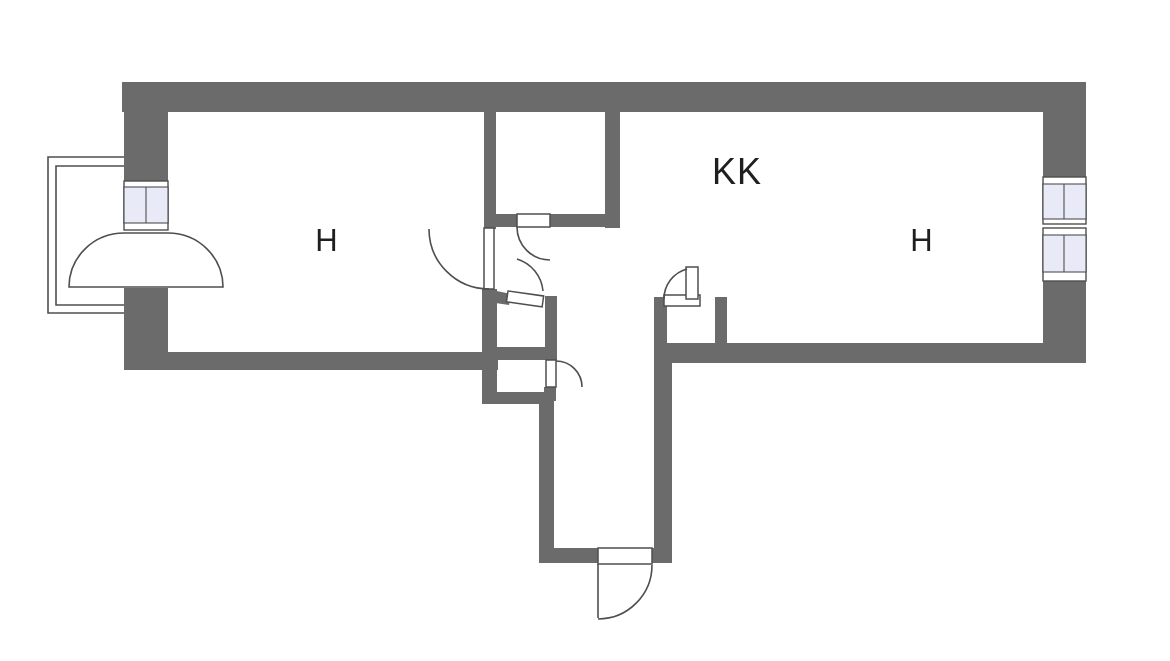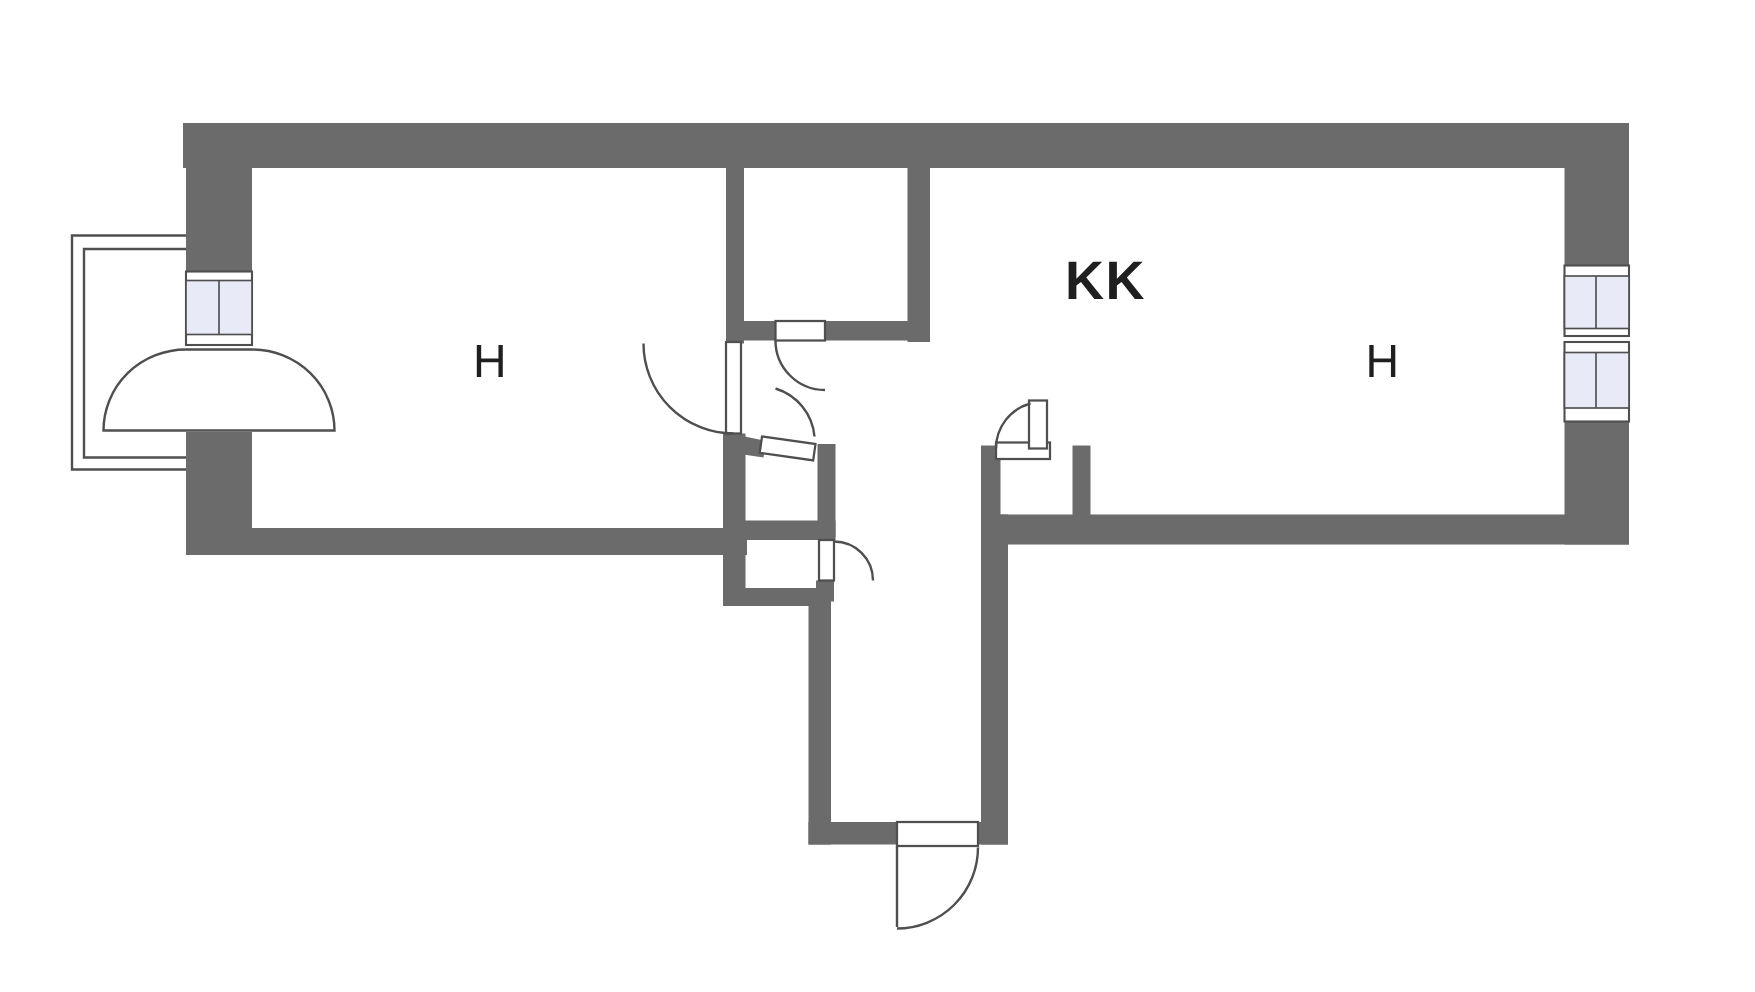--- a/index.html
+++ b/index.html
@@ -117,16 +117,16 @@
     </g>
 
     <g>
       <rect class="leaf" x="598" y="548" width="54" height="16"></rect>
       <path class="sym" d="M598,564 L598,618"></path>
       <path class="sym" d="M652,565 A54,54 0 0 1 598,619"></path>
     </g>
   </svg>
 
   <div class="room-label" style="left:327px;top:241px;">H</div>
-  <div class="room-label kk" style="left:737px;top:187px;font-weight:bold;">KK</div>
+  <div class="room-label kk" style="left:737px;top:172px;">KK</div>
   <div class="room-label" style="left:922px;top:241px;">H</div>
 
 </div>
 
 </body></html>

